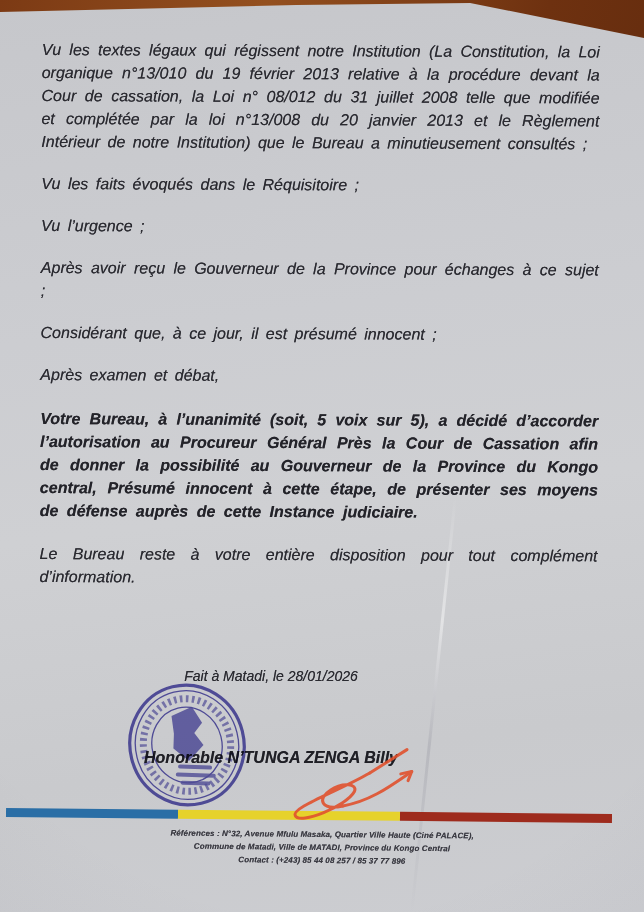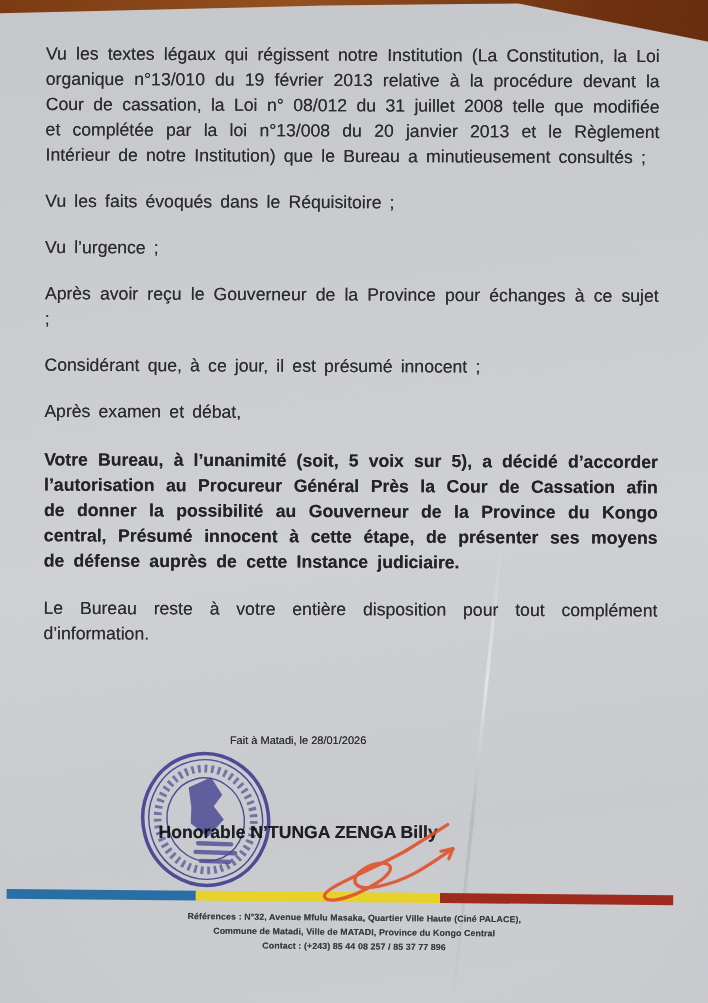--- a/index.html
+++ b/index.html
@@ -5,37 +5,38 @@
   html,body{margin:0;padding:0;}
   .photo{
     position:relative; width:644px; height:912px; overflow:hidden;
     background:linear-gradient(105deg,#7c3a14 0%,#94501f 30%,#6e3110 62%,#59270c 100%);
     font-family:"Liberation Sans",sans-serif;
   }
   .paper{
     position:absolute; inset:0;
     clip-path:polygon(0 12px,46% 5px,73% 3px,100% 38px,100% 100%,0 100%);
     background:linear-gradient(173deg,#c6c7cb 0%,#cccdd1 35%,#cfd0d3 55%,#c9cacd 80%,#cccdd1 100%);
+    font-style:italic;
   }
   .vignette{position:absolute;inset:0;
     background:radial-gradient(120% 100% at 50% 40%,rgba(0,0,0,0) 60%,rgba(60,60,80,.09) 100%);}
   .crease{position:absolute;left:432px;top:495px;width:3px;height:420px;transform:rotate(6deg);
     background:linear-gradient(to bottom,rgba(0,0,0,0),rgba(255,255,255,.45) 30%,rgba(120,120,135,.22) 60%,rgba(0,0,0,0));}
   .content{
     position:absolute; left:42px; top:0; width:558px;
     padding-top:38px; color:#2a2a30;
     text-shadow:0 0 .6px rgba(40,40,50,.75);
     transform:rotate(.25deg); transform-origin:left top;
   }
   .content p{margin:0 0 19px; font-size:16px; line-height:23px; text-align:justify; word-spacing:3px;}
   .content p.short{text-align:left;}
   .content p.pre-decision{margin-bottom:21px;}
   .content p.decision{font-weight:bold; word-spacing:4px; color:#232329; margin-bottom:20px;}
   .sig-line{position:absolute; left:42px; width:458px; text-align:center;
-    font-size:10px; color:#2a2a30; text-shadow:0 0 .6px rgba(40,40,50,.75);}
+    font-size:14px; color:#2a2a30; text-shadow:0 0 .6px rgba(40,40,50,.75);}
   .dateline{top:668px;}
   .role{top:712px;}
   .name{top:749px; font-weight:bold; font-size:16px; color:#1f1f25;}
   .stamp{position:absolute; left:126px; top:682px; width:122px; height:126px;
     mix-blend-mode:multiply; opacity:.85; z-index:3;}
   .signature{position:absolute; left:250px; top:740px; width:180px; height:80px;
     z-index:2; transform:rotate(-2deg);}
   .band{position:absolute; left:6px; top:811px; width:606px; height:9px;
     display:flex; transform:rotate(.55deg); z-index:1;}
   .band .seg{height:100%;}

